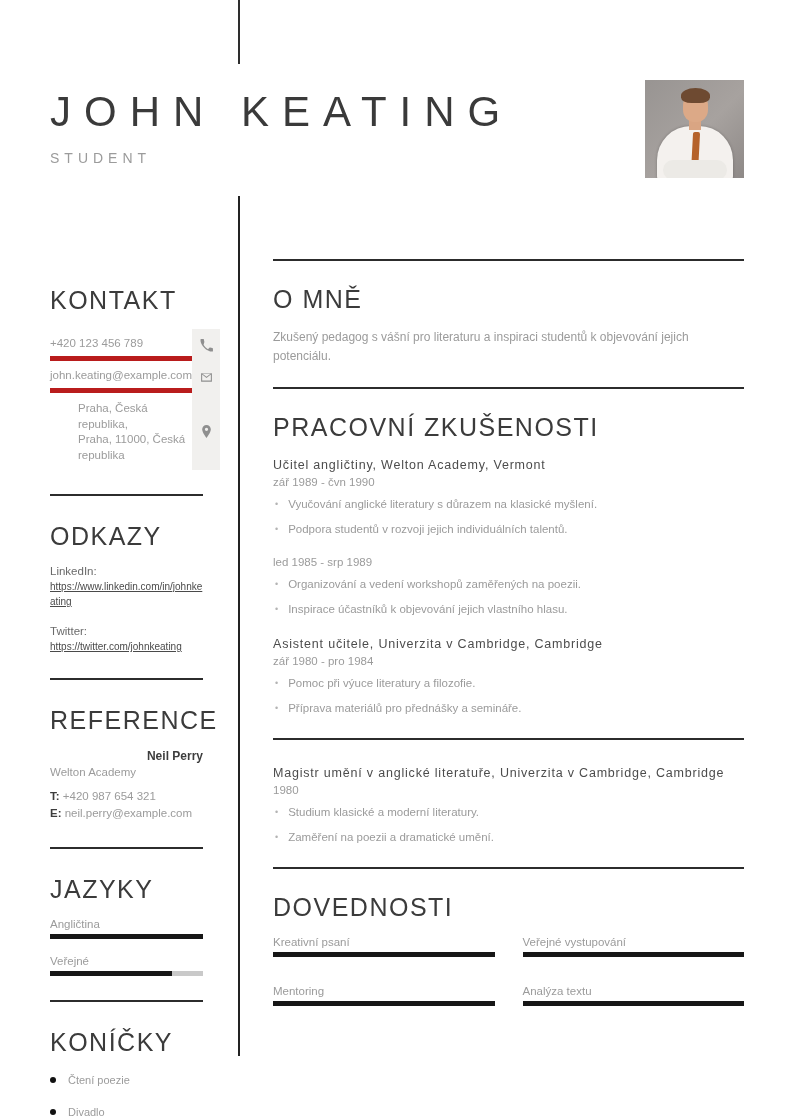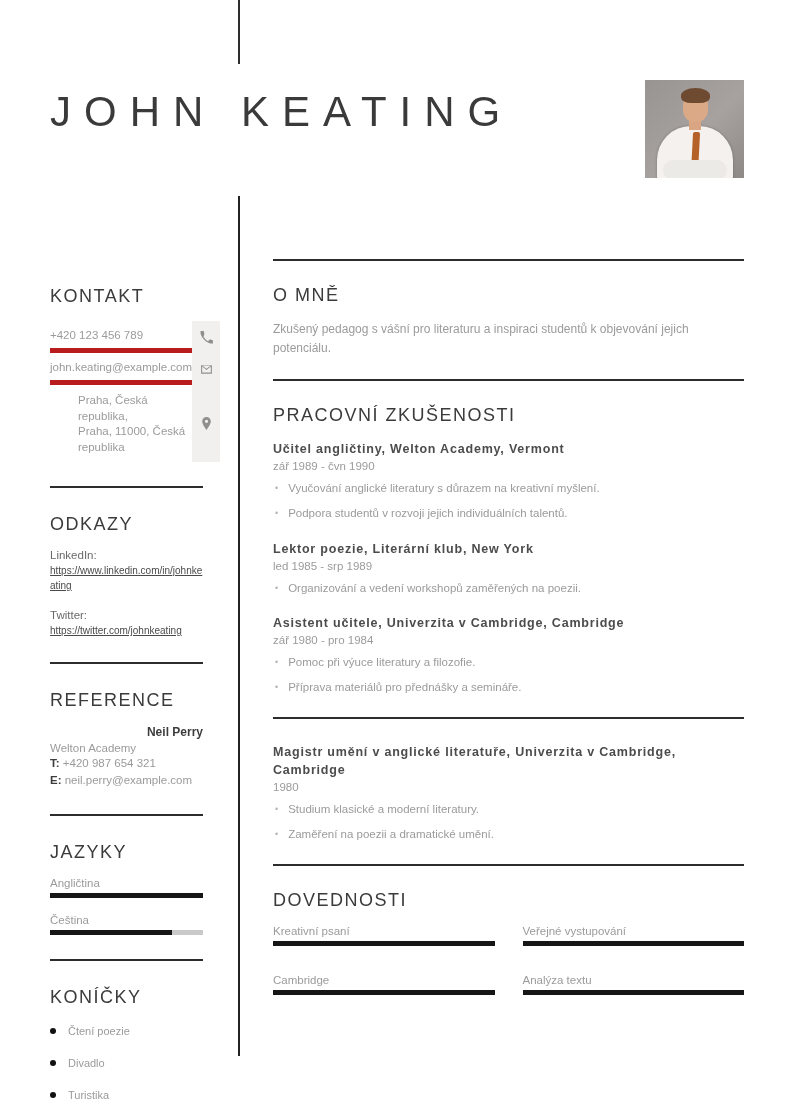--- a/index.html
+++ b/index.html
@@ -32,73 +32,74 @@
   .photo .hair { position:absolute; left:36px; top:8px; width:29px; height:15px;
     background:#6e4a31; border-radius:50% 50% 36% 36%; }
   .photo .tie { position:absolute; left:47px; bottom:4px; width:7px; height:42px;
     background:#b5622a; border-radius:2px; transform:rotate(3deg); }
 
   
   .sidebar { position:absolute; left:50px; top:286px; width:153px; }
   .main { position:absolute; left:273px; top:259px; width:471px; }
 
   h2.section-heading {
-    font-size:18px; font-weight:400; letter-spacing:1.5px; color:#3b3b3b;
+    font-size:25px; font-weight:400; letter-spacing:1.5px; color:#3b3b3b;
     margin:0 0 14px 0; white-space:nowrap;
   }
   .divider { border:none; border-top:2px solid #2c2c2c; margin:24px 0 26px 0; }
   .main .divider { margin:22px 0 24px 0; }
 
   
   .contact-grid { display:grid; grid-template-columns:1fr 28px; }
   .contact-text { font-size:11.5px; color:#9b9b9b; padding:8px 0 7px 0; border-bottom:5px solid #b91c1c; }
   .contact-text.no-border { border-bottom:none; line-height:1.35;margin-left:28px; }
   .icon-cell { background:#f1f0ee; display:flex; align-items:center; justify-content:center; }
   .icon-cell svg { width:13px; height:13px; fill:#8f8f8f; }
 
   
   .link-block { margin-bottom:16px; font-size:11.5px; }
   .link-label { color:#6a6a6a; margin-bottom:2px; }
   .link-url a { color:#4a4a4a; text-decoration:underline; word-break:break-all; line-height:1.5; font-size:10px; }
 
   
   .ref-name { font-size:12px; font-weight:bold; color:#3d3d3d; margin-bottom:3px;text-align:right; }
-  .ref-org { font-size:11.5px; color:#9b9b9b; margin-bottom:1px; }
+  .ref-org { font-size:11.5px; color:#9b9b9b; margin-bottom:10px; }
   .ref-line { font-size:11.5px; color:#9b9b9b; line-height:1.5; }
   .ref-line b { color:#3d3d3d; }
 
   
   .lang-item { margin-bottom:16px; }
   .bar-label { font-size:11.5px; color:#9b9b9b; margin-bottom:4px; }
   .bar-track { width:100%; height:5px; background:#c9c9c9; }
   .bar-fill { height:5px; background:#161616; }
 
   
   .hobby-item { display:flex; align-items:center; font-size:11px; color:#9b9b9b; margin-bottom:20px;margin-top:17px; }
   .hobby-item::before { content:""; width:6px; height:6px; border-radius:50%; background:#111; margin-right:12px; flex:none; }
 
   
   .about-text { font-size:12px; color:#9b9b9b; line-height:1.55; }
 
   .job { margin-bottom:18px; }
-  .job-title { font-size:12.5px; font-weight:bold; letter-spacing:0.8px; color:#4c4c4c; line-height:1.45; }
+  .job-title { font-size:12.5px; font-weight:normal; letter-spacing:0.8px; color:#4c4c4c; line-height:1.45; }
   .job-dates { font-size:11.5px; color:#9b9b9b; margin:2px 0 8px 0; }
   .job-bullet { display:flex; font-size:11.5px; color:#9b9b9b; margin-bottom:9px; line-height:1.4; }
   .job-bullet::before { content:"•"; color:#b3b3b3; font-size:9px; margin:2px 10px 0 2px; flex:none; }
 
   .skills-grid { display:grid; grid-template-columns:1fr 1fr; column-gap:48px; row-gap:16px; margin-top:6px;gap:28px; }
 </style>
 </head>
 <body>
 
 <div class="vline vline-top"></div>
 <div class="vline vline-main"></div>
 
 <div class="header">
   <div class="name">JOHN KEATING</div>
+  <div class="role">STUDENT</div>
 </div>
 
 <div class="photo">
   <div class="shirt"></div>
   <div class="neck"></div>
   <div class="head"></div>
   <div class="hair"></div>
   <div class="tie"></div>
   <div class="arms"></div>
 </div>
@@ -159,21 +160,21 @@
   <hr class="divider">
 
   <h2 class="section-heading">JAZYKY</h2>
   <div class="lang-item">
     <div class="bar-label">Angličtina</div>
     <div class="bar-track">
       <div class="bar-fill" style="width: 100%;"></div>
     </div>
   </div>
   <div class="lang-item">
-    <div class="bar-label">Čeština</div>
+    <div class="bar-label">Veřejné</div>
     <div class="bar-track">
       <div class="bar-fill" style="width: 80%;"></div>
     </div>
   </div>
 
   <hr class="divider">
 
   <h2 class="section-heading">KONÍČKY</h2>
   <div class="hobby-item">Čtení poezie</div>
   <div class="hobby-item">Divadlo</div>
@@ -188,28 +189,28 @@
   <h2 class="section-heading">O MNĚ</h2>
   <p class="about-text">Zkušený pedagog s vášní pro literaturu a inspiraci studentů k objevování jejich potenciálu.</p>
 
   <hr class="divider">
 
   <h2 class="section-heading">PRACOVNÍ ZKUŠENOSTI</h2>
 
   <div class="job">
     <div class="job-title">Učitel angličtiny, Welton Academy, Vermont</div>
     <div class="job-dates">zář 1989 - čvn 1990</div>
-    <div class="job-bullet">Vyučování anglické literatury s důrazem na kreativní myšlení.</div>
+    <div class="job-bullet">Vyučování anglické literatury s důrazem na klasické myšlení.</div>
     <div class="job-bullet">Podpora studentů v rozvoji jejich individuálních talentů.</div>
   </div>
 
   <div class="job">
-    <div class="job-title">Lektor poezie, Literární klub, New York</div>
     <div class="job-dates">led 1985 - srp 1989</div>
     <div class="job-bullet">Organizování a vedení workshopů zaměřených na poezii.</div>
+    <div class="job-bullet">Inspirace účastníků k objevování jejich vlastního hlasu.</div>
   </div>
 
   <div class="job">
     <div class="job-title">Asistent učitele, Univerzita v Cambridge, Cambridge</div>
     <div class="job-dates">zář 1980 - pro 1984</div>
     <div class="job-bullet">Pomoc při výuce literatury a filozofie.</div>
     <div class="job-bullet">Příprava materiálů pro přednášky a semináře.</div>
   </div>
 
   <hr class="divider">
@@ -231,21 +232,21 @@
         <div class="bar-fill" style="width: 100%;"></div>
       </div>
     </div>
     <div>
       <div class="bar-label">Veřejné vystupování</div>
       <div class="bar-track">
         <div class="bar-fill" style="width: 100%;"></div>
       </div>
     </div>
     <div>
-      <div class="bar-label">Cambridge</div>
+      <div class="bar-label">Mentoring</div>
       <div class="bar-track">
         <div class="bar-fill" style="width: 100%;"></div>
       </div>
     </div>
     <div>
       <div class="bar-label">Analýza textu</div>
       <div class="bar-track">
         <div class="bar-fill" style="width: 100%;"></div>
       </div>
     </div>

